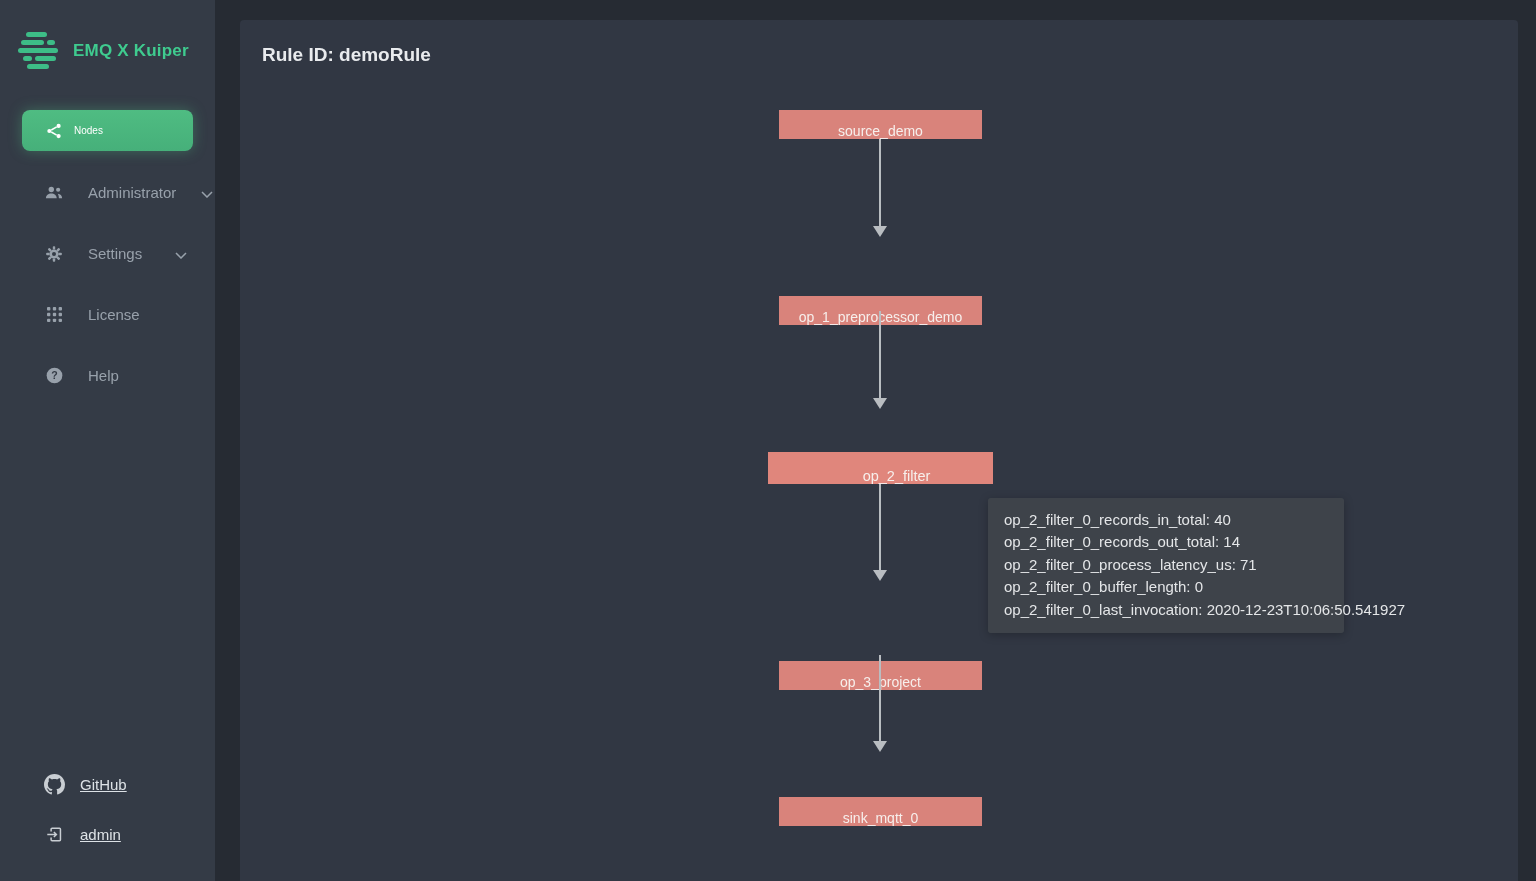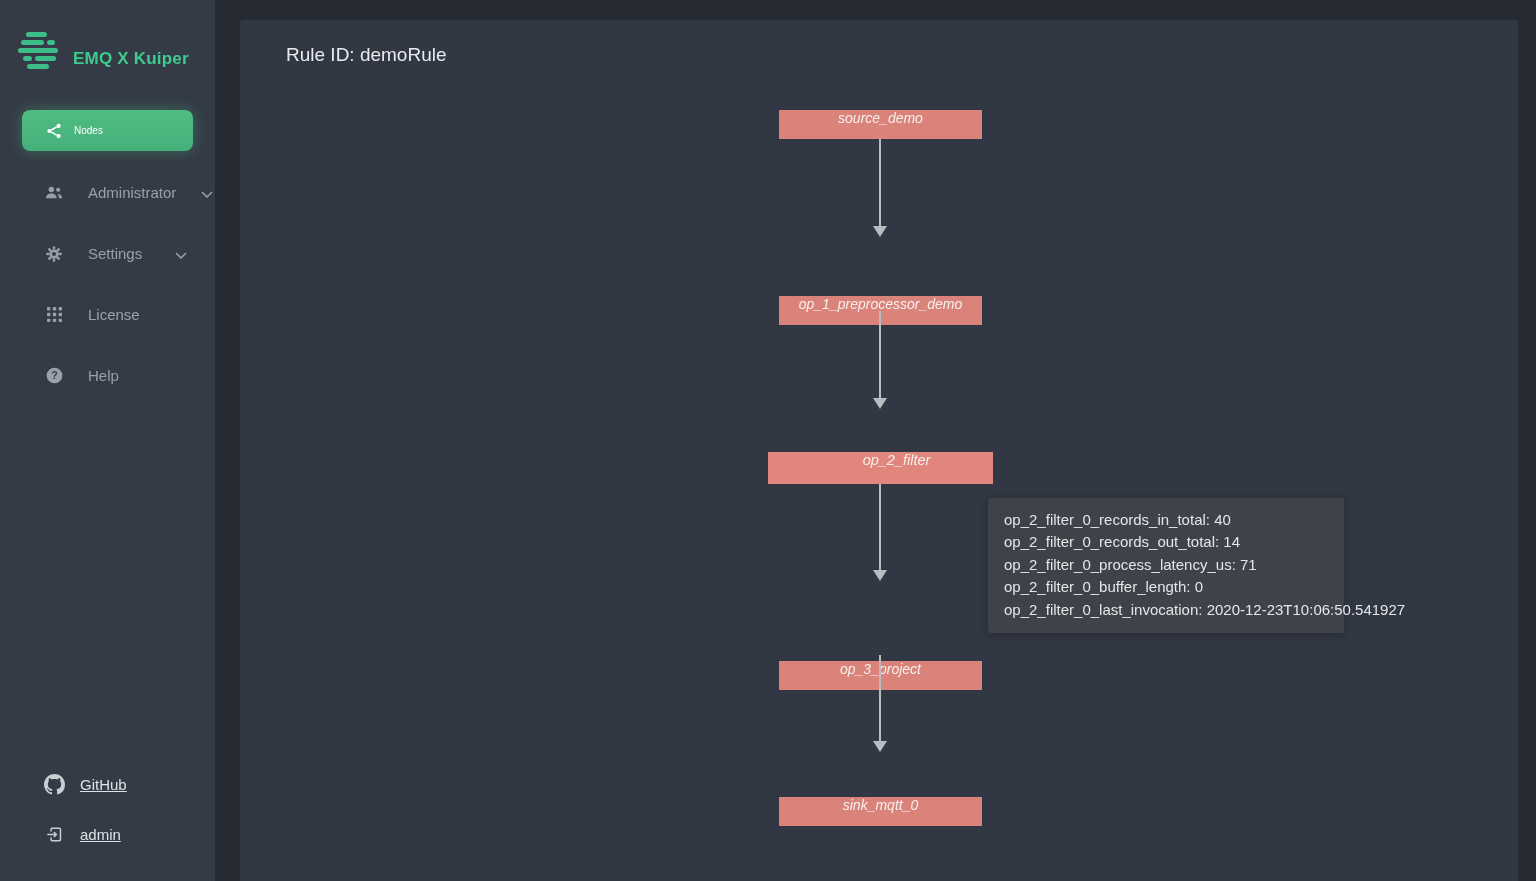--- a/index.html
+++ b/index.html
@@ -9,21 +9,21 @@
     background:#262b33;
     position:relative;
     color:#e8eaec;
   }
 
   
   .sidebar {
     position:absolute; left:0; top:0; width:215px; height:881px;
     background:#343b46; z-index:2;
   }
-  .logo { position:absolute; top:32px; left:16px; display:flex; align-items:flex-end; gap:13px; }
+  .logo { position:absolute; top:32px; left:16px; display:flex; align-items:center; gap:13px; }
   .logo-mark { display:flex; flex-direction:column; gap:3px; width:44px; }
   .logo-row { display:flex; gap:3px; }
   .logo-bar { height:5px; border-radius:2.5px; background:#3dbd87; }
   .logo-text { color:#3fcb8f; font-size:17px; font-weight:bold; letter-spacing:.2px; white-space:nowrap; }
 
   .nodes-btn {
     position:absolute; top:110px; left:22px; width:171px; height:41px;
     background:linear-gradient(180deg,#4fbc82,#46b07a);
     border-radius:8px; display:flex; align-items:center; padding-left:24px; gap:12px;
     box-shadow:0 0 14px rgba(80,190,130,.38);
@@ -45,29 +45,29 @@
     color:#dde2e6; font-size:15px; cursor:pointer;text-decoration:underline;
   }
   .footer-item .ic { width:21px; display:flex; justify-content:center; color:#c9ced3; }
 
   
   .content { position:absolute; left:215px; top:0; right:0; bottom:0; background:#262b33; }
   .panel {
     position:absolute; left:25px; top:20px; right:18px; bottom:0;
     background:#313743; border-radius:4px 4px 0 0;
   }
-  .page-title { position:absolute; top:24px; left:22px; font-size:19px; font-weight:400; color:#e9ebee;margin-left:24px; }
+  .page-title { position:absolute; top:24px; left:22px; font-size:19px; font-weight:700; color:#e9ebee; }
 
   
   .flow { position:absolute; inset:0; }
   .flow-node {
     position:absolute; width:203px; height:29px; left:539px;
     background:#d9837b; color:#f7efec; font-size:14px;
-    display:flex; align-items:flex-start; justify-content:center;
-    cursor:pointer; white-space:nowrap;font-style:italic;
+    display:flex; align-items:flex-end; justify-content:center;
+    cursor:pointer; white-space:nowrap;
   }
   .flow-node.hovered {
     left:528px; width:225px; height:32px; background:#e0867c; font-size:14.5px;padding-left:32px;
   }
   .edge { position:absolute; left:633px; width:14px; }
   .edge-line { position:absolute; left:6px; top:0; bottom:9px; width:2px; background:#b9bdc1; }
   .edge-head {
     position:absolute; left:0; bottom:0; width:0; height:0;
     border-left:7px solid transparent; border-right:7px solid transparent;
     border-top:11px solid #b9bdc1;

